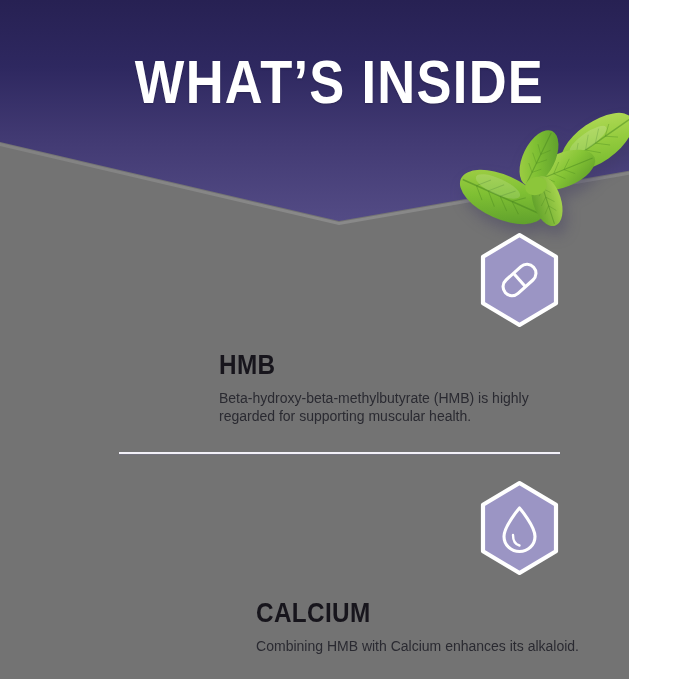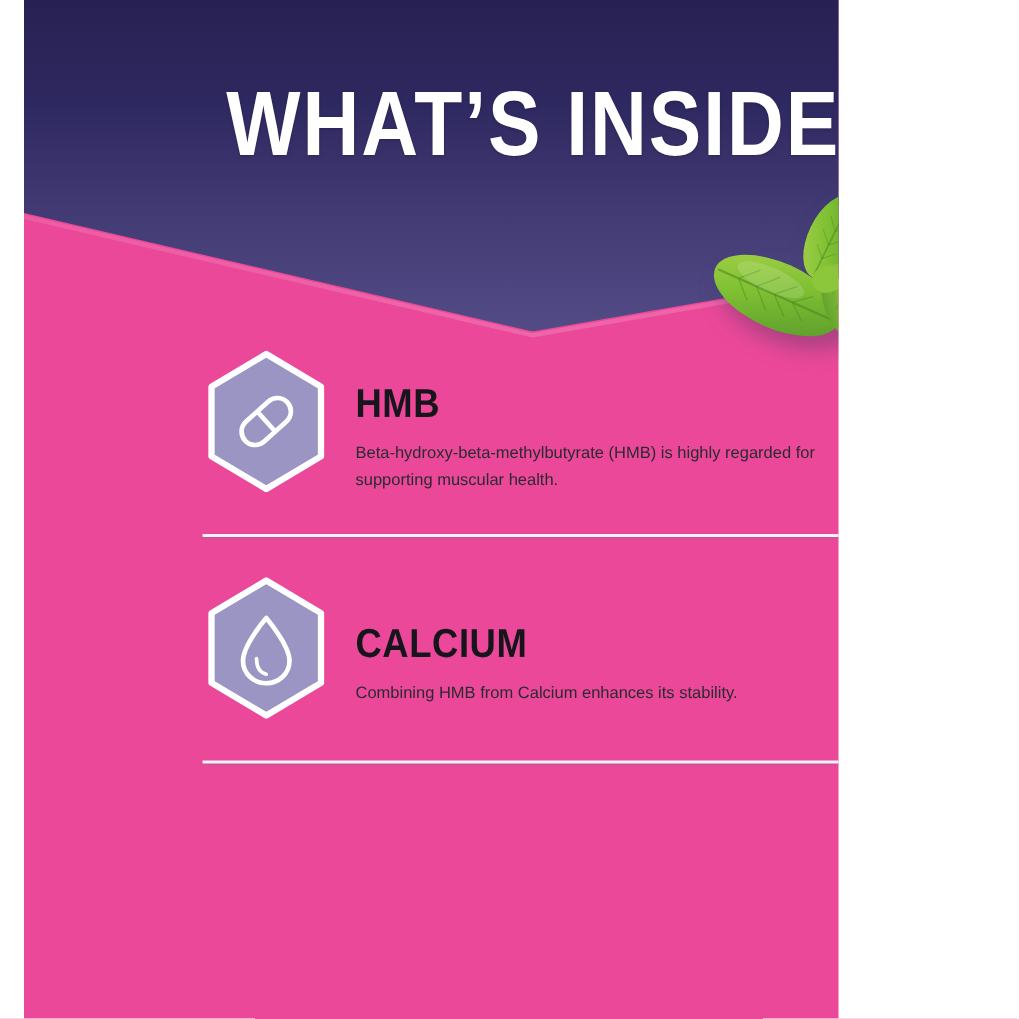--- a/index.html
+++ b/index.html
@@ -6,25 +6,24 @@
     margin: 0;
     padding: 0;
     background: #ffffff;
   }
   body {
     font-family: "Liberation Sans", sans-serif;
   }
 
   #poster {
     position: relative;
-    width: 543px;
+    width: 629px;
     height: 679px;
     overflow: hidden;
-    background: #ec4899;
-    margin-left: 16px;
+    background: #737373;
   }
 
   
   .header-band {
     position: absolute;
     left: 0;
     top: 0;
     width: 679px;
     height: 225px;
     background: linear-gradient(180deg, #272153 0%, #2e2860 30%, #423a73 62%, #544c86 100%);
@@ -78,24 +77,25 @@
   .ingredients {
     position: absolute;
     left: 0;
     top: 232px;
     width: 679px;
   }
 
   .ingredient-row {
     position: relative;
     display: flex;
-    align-items: center;
+    align-items: flex-end;
     padding-left: 119px;
     padding-right: 100px;
     box-sizing: border-box;
+    flex-direction: column;
   }
 
   .hex-badge {
     position: relative;
     flex: 0 0 auto;
     width: 85px;
     height: 96px;
     margin-right: 17px;
   }
   .hex-badge svg { display: block; width: 85px; height: 96px; }
@@ -114,21 +114,21 @@
     letter-spacing: .4px;
     line-height: 1;
     margin: 0 0 11px 0;
     transform: scaleX(0.9);
     transform-origin: left center;
     white-space: nowrap;
   }
 
   .ingredient-desc {
     color: #2a2a31;
-    font-size: 11px;
+    font-size: 14px;
     line-height: 17.5px;
     margin: 0;
     max-width: 360px;
   }
 
   .divider {
     height: 2px;
     background: #f2f1f8;
     margin: 0 0 0 119px;
     width: 441px;
@@ -277,21 +277,21 @@
     <div class="ingredient-row">
       <div class="hex-badge">
         <svg viewBox="0 0 85 96" xmlns="http://www.w3.org/2000/svg">
           <polygon points="42.5,3 79,24.75 79,71.25 42.5,93 6,71.25 6,24.75" fill="#9b95c4" stroke="#ffffff" stroke-width="4.2" stroke-linejoin="round"></polygon>
           <path d="M42.5 28 C42.5 28 27 46 27 56.5 C27 65 34 71.5 42.5 71.5 C51 71.5 58 65 58 56.5 C58 46 42.5 28 42.5 28 Z" fill="none" stroke="#ffffff" stroke-width="3.1" stroke-linejoin="round"></path>
           <path d="M36 55 C36 61 38.5 64.5 42.5 65.5" fill="none" stroke="#ffffff" stroke-width="2.4" stroke-linecap="round"></path>
         </svg>
       </div>
       <div class="ingredient-text">
         <div class="ingredient-name">CALCIUM</div>
-        <div class="ingredient-desc">Combining HMB from Calcium enhances its stability.</div>
+        <div class="ingredient-desc">Combining HMB with Calcium enhances its alkaloid.</div>
       </div>
     </div>
 
     <div class="divider-spacer-top"></div>
     <div class="divider"></div>
     <div class="divider-spacer-bottom"></div>
 
 
   </div>
 </div>

